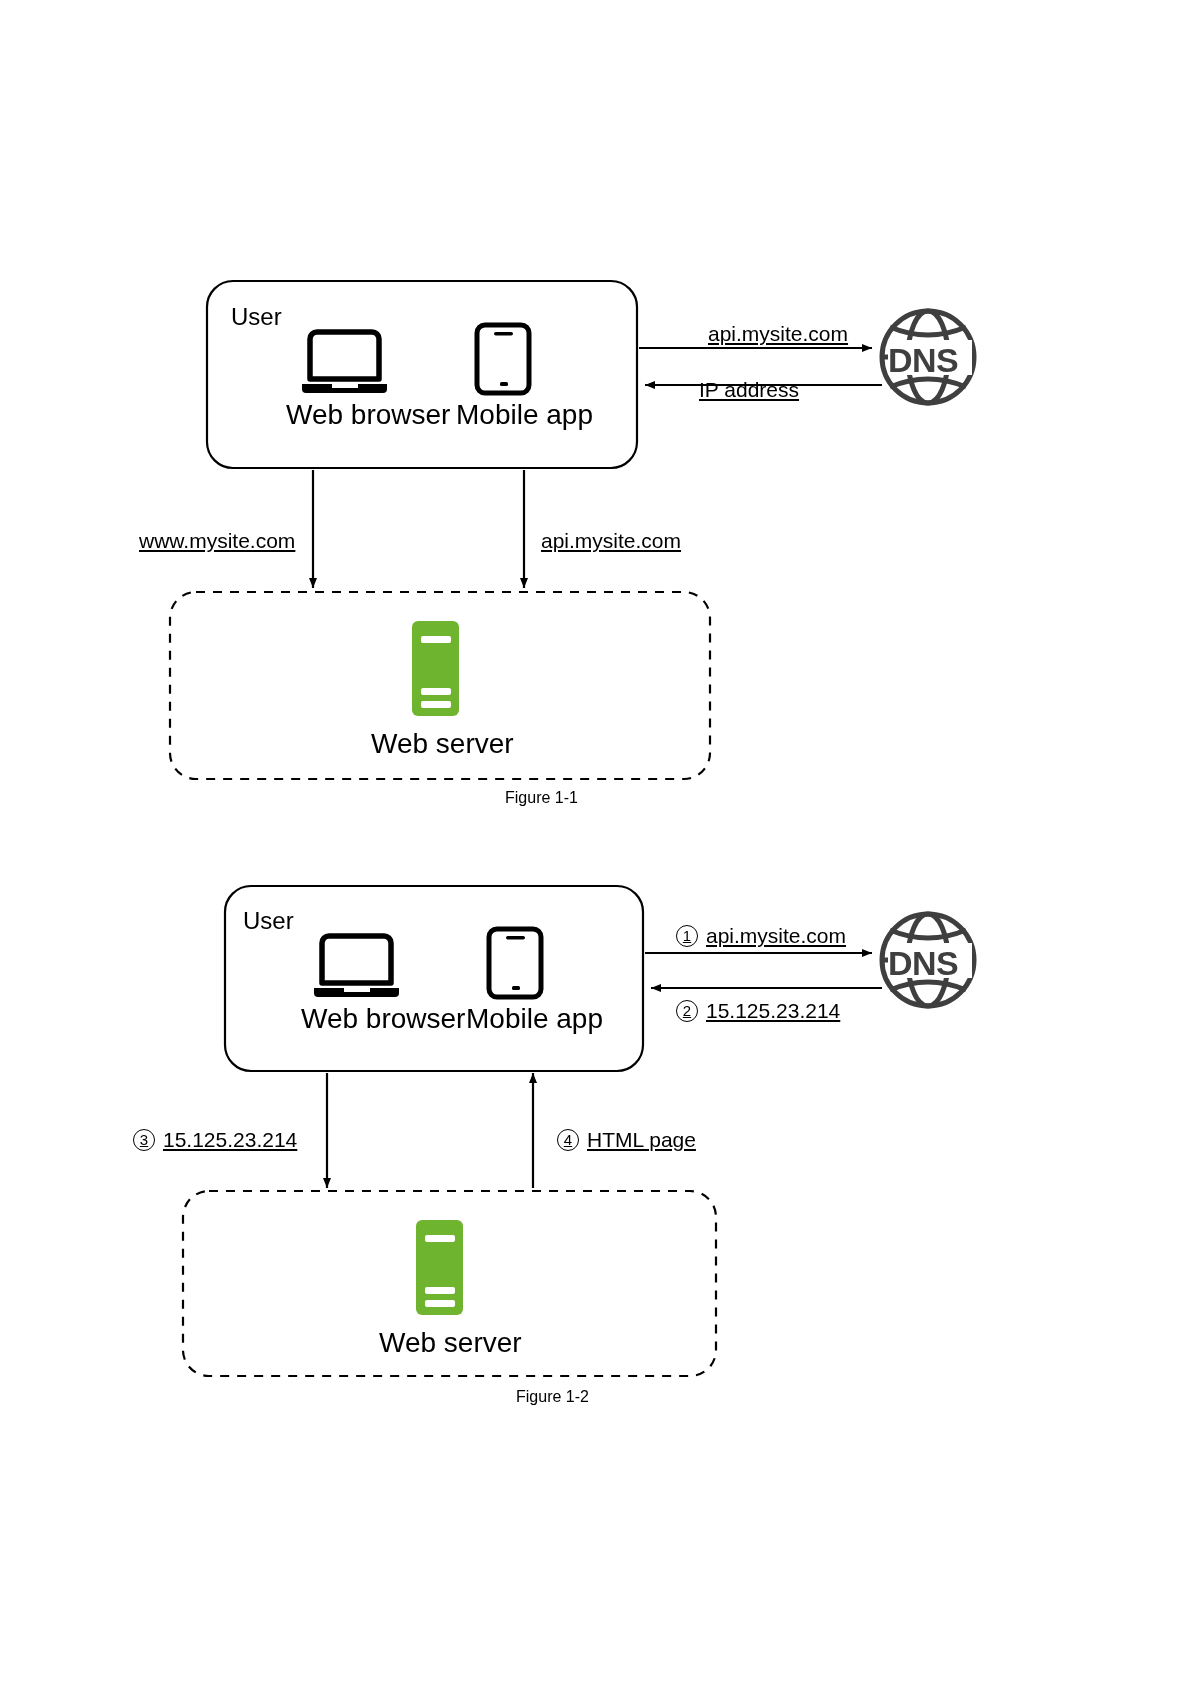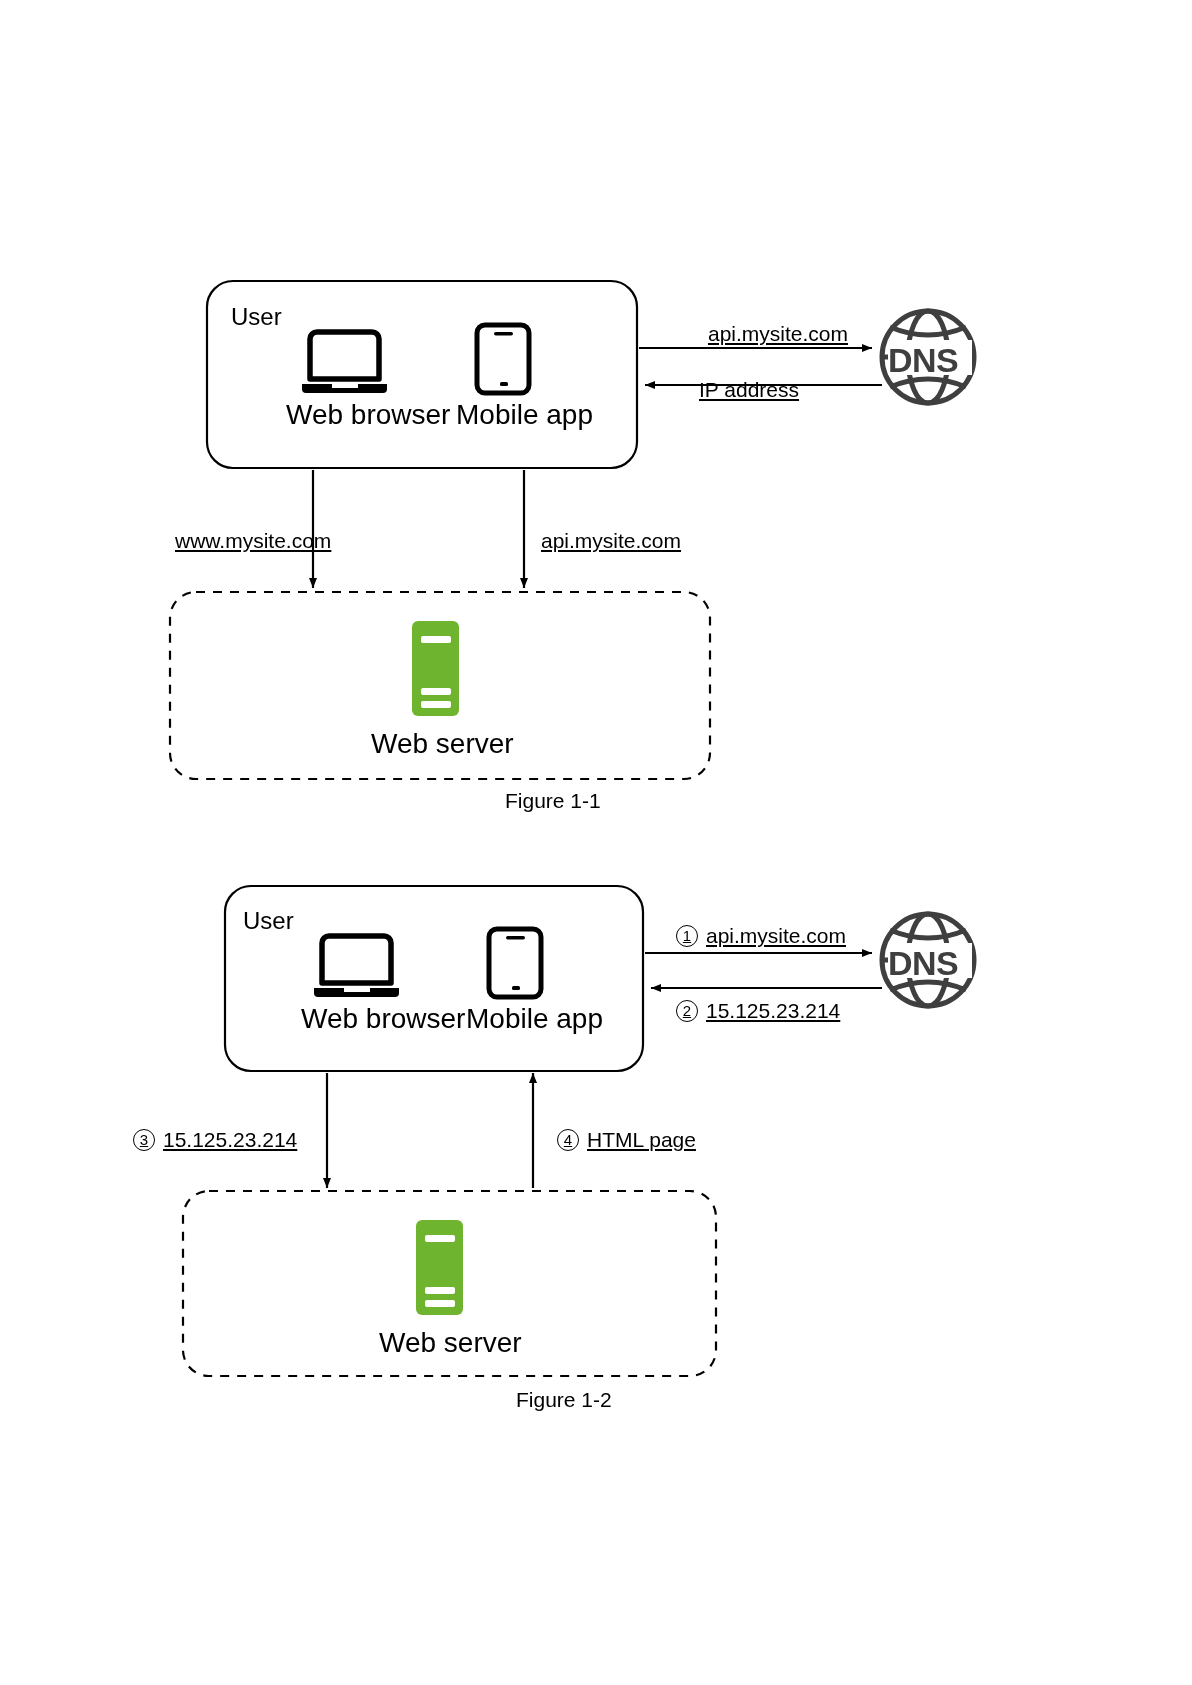--- a/index.html
+++ b/index.html
@@ -48,21 +48,21 @@
   }
   .lbl-device {
     font-size: 28px;
     text-align: center;
   }
   .lbl-edge {
     font-size: 21px;
     text-decoration: underline;
   }
   .lbl-caption {
-    font-size: 21px;
+    font-size: 16px;
   }
   .lbl-dns {
     font-family: "Liberation Sans", sans-serif;
     font-weight: bold;
     font-size: 34px;
     color: #3f3f3f;
     letter-spacing: -0.5px;
   }
 
   .step {
@@ -135,21 +135,21 @@
 
   <div class="lbl lbl-user" style="left:231px; top:304px;">User</div>
 
   <div class="lbl lbl-device" style="left:286px; top:400px;">Web browser</div>
   <div class="lbl lbl-device" style="left:456px; top:400px;">Mobile app</div>
 
   <div class="lbl lbl-dns" style="left:888px; top:342px;">DNS</div>
 
   <div class="lbl lbl-edge" style="left:708px; top:322px;">api.mysite.com</div>
   <div class="lbl lbl-edge" style="left:699px; top:378px;">IP address</div>
-  <div class="lbl lbl-edge" style="left:139px; top:529px;margin-left:36px;">www.mysite.com</div>
+  <div class="lbl lbl-edge" style="left:139px; top:529px;">www.mysite.com</div>
   <div class="lbl lbl-edge" style="left:541px; top:529px;">api.mysite.com</div>
 
   <div class="lbl lbl-device" style="left:371px; top:729px;">Web server</div>
 
   <div class="lbl lbl-caption" style="left:505px; top:789px;">Figure 1-1</div>
 </div>
 
 <div class="figure" id="figure-2">
 
   <svg class="svg-layer" id="fig2-svg" viewBox="0 0 1192 825" xmlns="http://www.w3.org/2000/svg">

